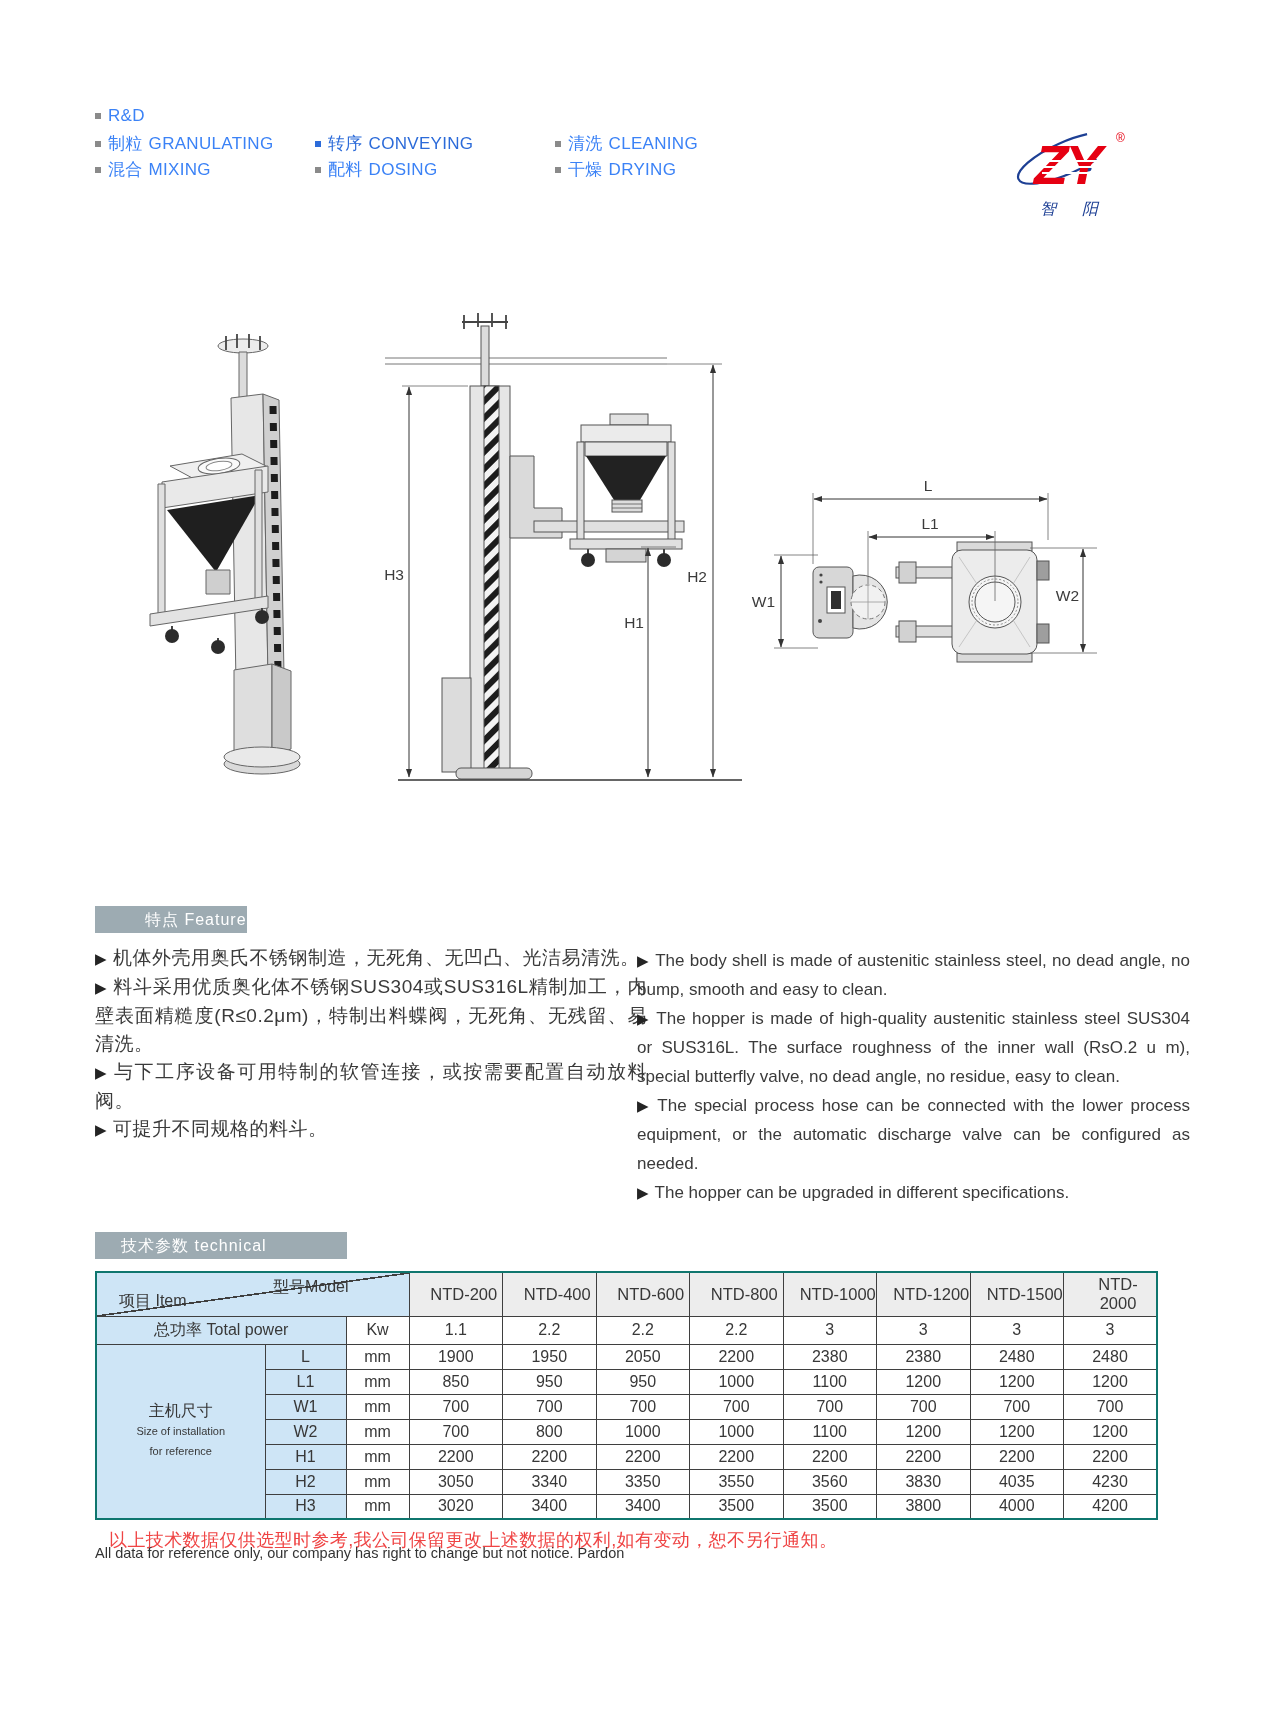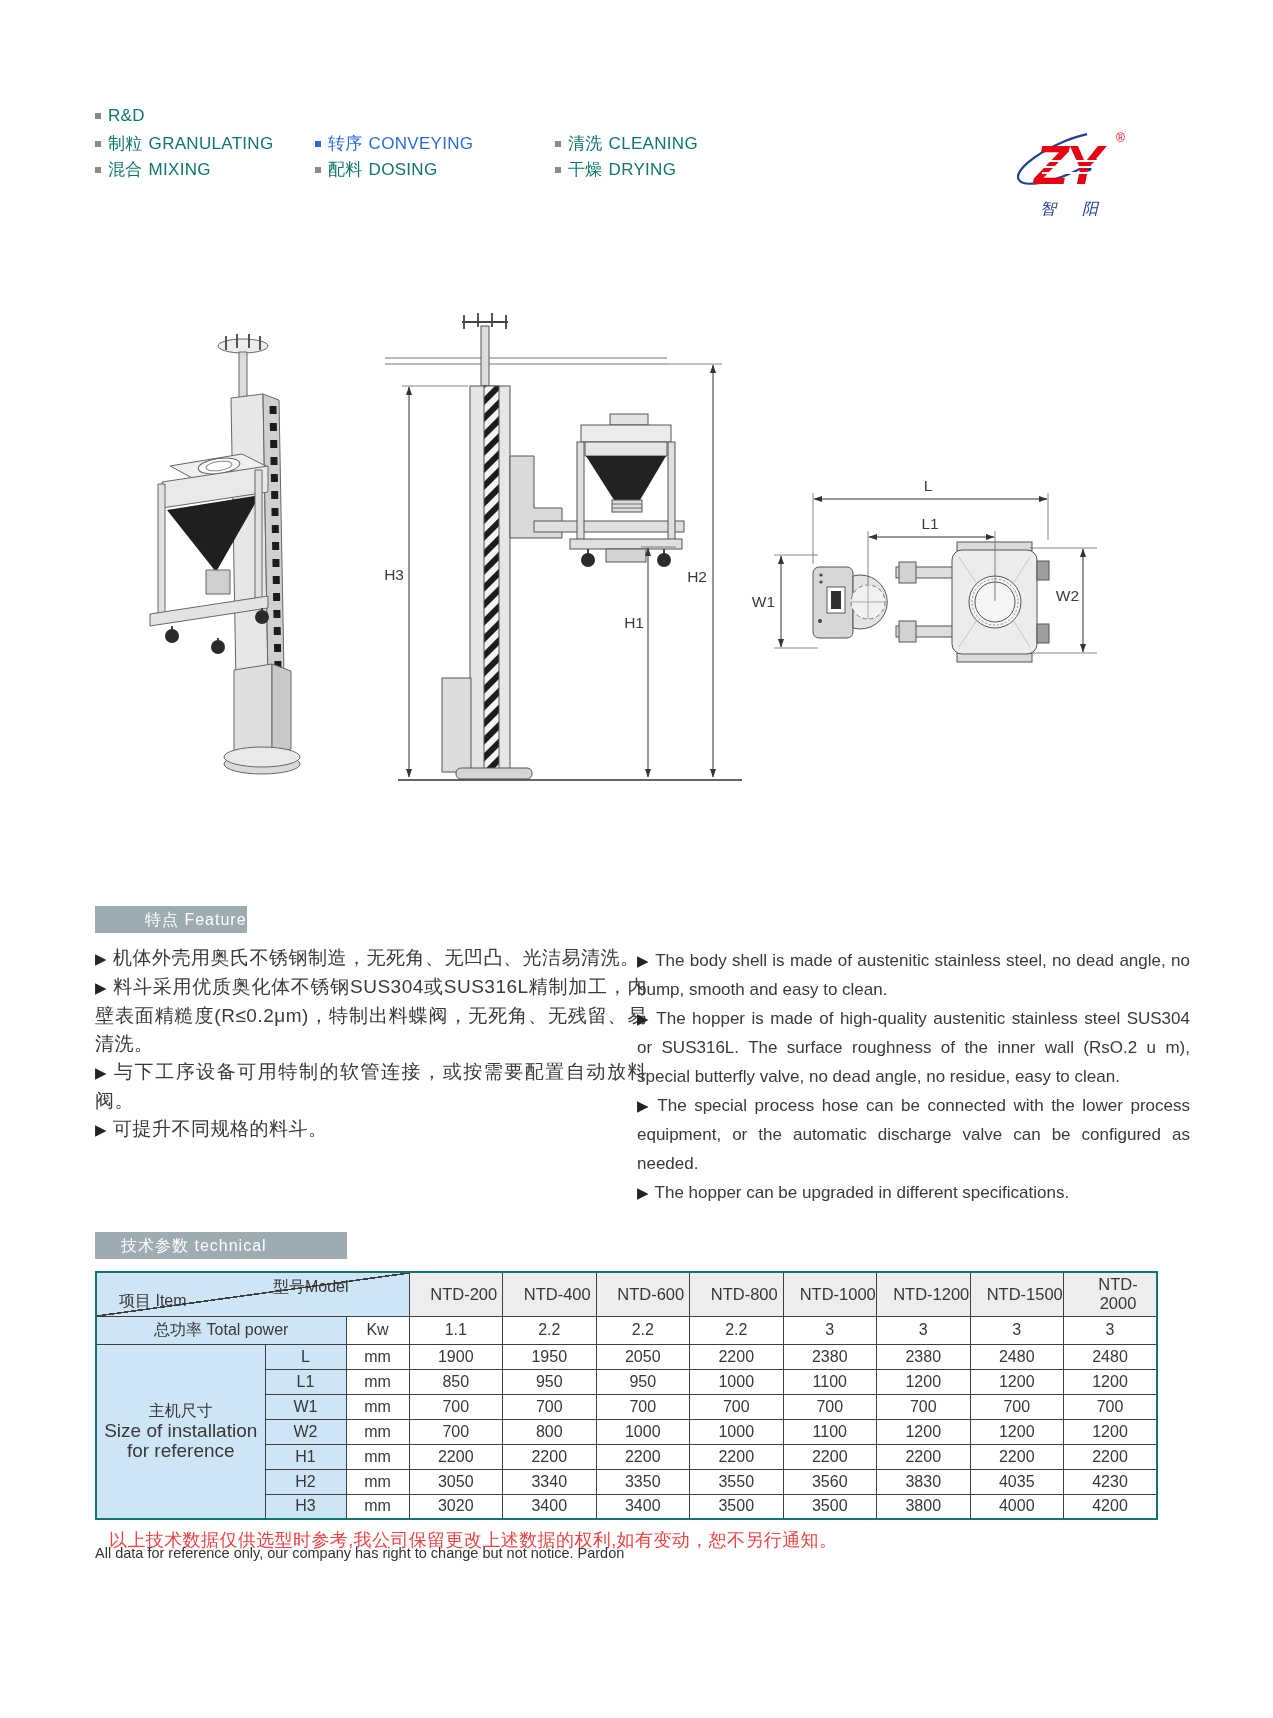--- a/index.html
+++ b/index.html
@@ -1,20 +1,20 @@
 <!DOCTYPE html>
 <html><head>
 <meta charset="utf-8">
 <style>
   * { margin:0; padding:0; box-sizing:border-box; }
   body { background:#fff; font-family:"Liberation Sans","DejaVu Sans",sans-serif; }
   .page { position:relative; width:1273px; height:1718px; background:#ffffff; overflow:hidden; }
 
   
-  .nav-item { position:absolute; font-size:17px; color:#0f766e; white-space:nowrap; letter-spacing:0.3px; }
+  .nav-item { position:absolute; font-size:17px; color:#3b82f6; white-space:nowrap; letter-spacing:0.3px; }
   .nav-item .sq { display:inline-block; width:6px; height:6px; background:#8a8a8a; margin-right:7px; vertical-align:2px; }
   .nav-item .zh { margin-right:6px; }
   .nav-item.active { color:#2c6bd9; }
   .nav-item.active .sq { background:#2c6bd9; }
 
   .logo { position:absolute; left:1012px; top:118px; width:124px; height:102px; }
 
   
   .drawings { position:absolute; left:0; top:270px; width:1273px; height:520px; }
   .dim { stroke:#333; stroke-width:1; }
@@ -39,21 +39,21 @@
   .params .r-hdr td { height:44px; }
   .params .r-pow td { height:28px; }
   .params .r-dim td { height:25px; }
   .params td.blue { background:#cee5f6; }
   .params td.mh { background:#ededed; font-size:16.5px;padding-left:16px; }
   .params td.corner { position:relative; background:#cee5f6;
     background-image:linear-gradient(to bottom right, transparent calc(50% - 0.8px), #3f3f3f calc(50% - 0.8px), #3f3f3f calc(50% + 0.8px), transparent calc(50% + 0.8px)); }
   .corner .c-item  { position:absolute; left:22px; bottom:4px; font-size:16px; }
   .corner .c-model { position:absolute; right:60px; top:4px; font-size:16px; }
   .params .group div { line-height:20px; font-size:16px; }
-  .params .group div.sm { font-size:19px; }
+  .params .group div.sm { font-size:11px; }
 
   
   .foot-zh { position:absolute; left:109px; top:1528px; font-size:18px; color:#ef4444; letter-spacing:0.4px; }
   .foot-en { position:absolute; left:95px; top:1545px; font-size:14.5px; color:#333; }
 </style>
 </head>
 <body>
 
 <div class="page">
 

